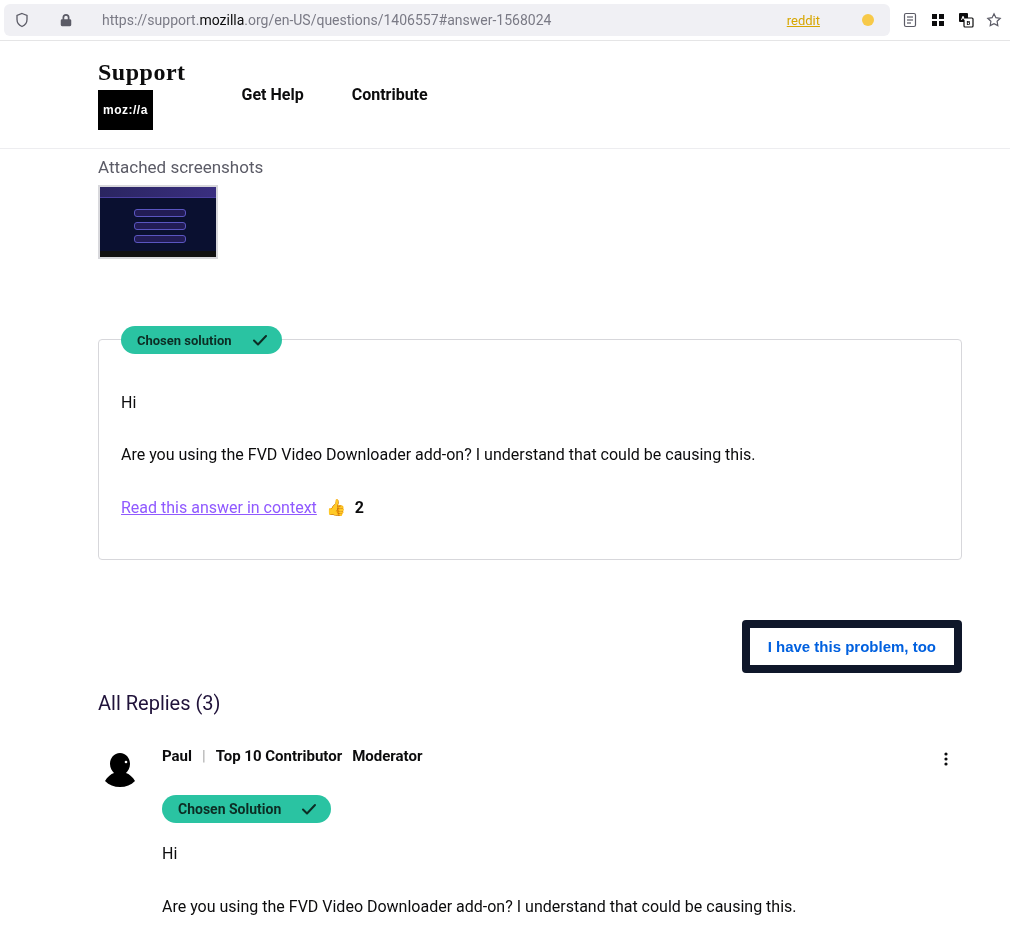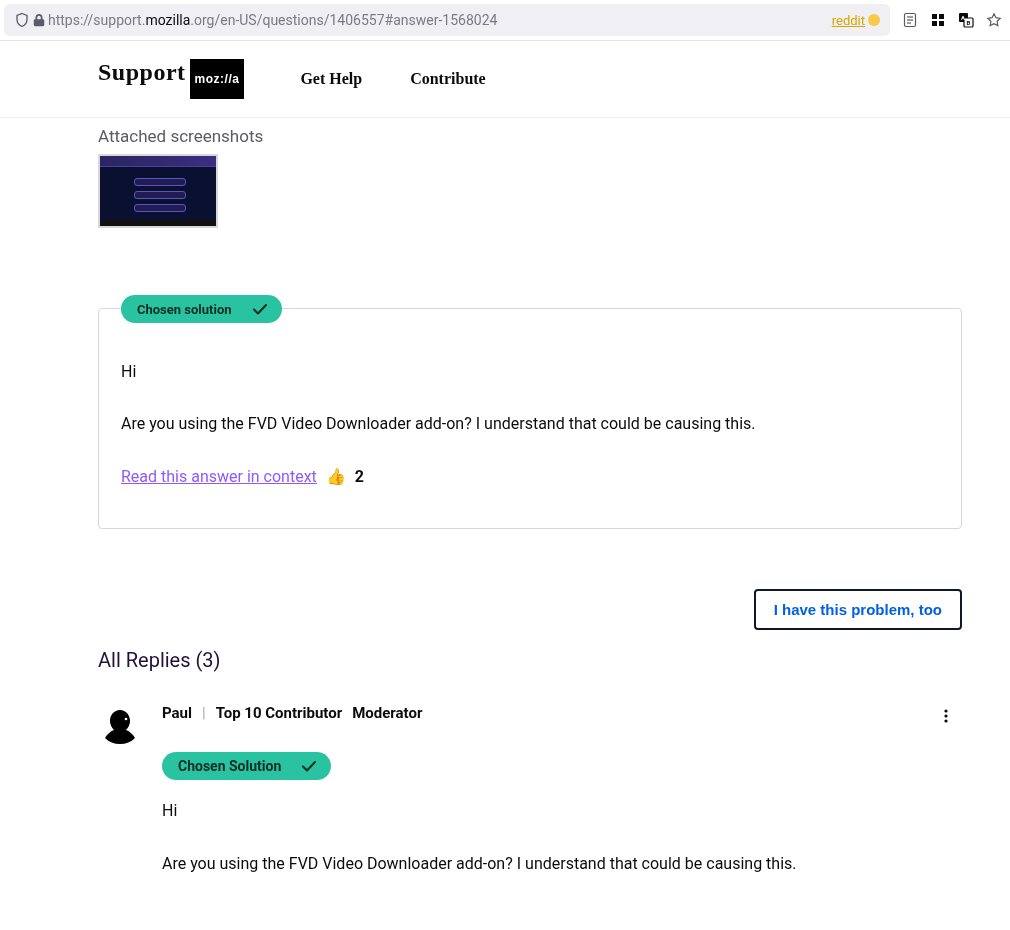--- a/index.html
+++ b/index.html
@@ -9,46 +9,46 @@
     color: #0c0c0d;
     width: 1010px;
   }
   
   .url-bar {
     display: flex; align-items: center; height: 40px;
     padding: 4px 8px 4px 4px; gap: 4px;
     background: #fff;
   }
   .url-pill {
-    flex: 1; display: flex; align-items: center; gap: 1px;
+    flex: 1; display: flex; align-items: center; gap: 28px;
     background: #f0f0f4; border-radius: 6px; height: 32px;
-    padding: 0 10px 0 10px; color: #5b5b66;
+    padding: 0 16px 0 10px; color: #5b5b66;
   }
   .url-text { flex: 1; font-size: 14px; color: #7a7a85; white-space: nowrap; overflow: hidden; }
   .url-text .bold { color: #0c0c0d; }
-  .reddit-label { color: #d7a600; font-size: 13px; margin-right: 2px; text-decoration: underline; }
+  .reddit-label { color: #d7a600; font-size: 13px; margin-right: 14px; text-decoration: underline; }
   .yellow-dot { width: 12px; height: 12px; background: #f7c948; border-radius: 50%; }
   .toolbar-icons { display: flex; align-items: center; gap: 12px; padding-left: 8px; }
   .tb-icon { width: 16px; height: 16px; display:flex; align-items:center; justify-content:center; }
   .divider-h { border-bottom: 1px solid #e5e5e6; }
 
   
   .site-header {
     display: flex; align-items: center; gap: 56px;
     padding: 18px 0 18px 98px;
     border-bottom: 1px solid #ededf0;
   }
-  .brand { display: flex; flex-direction: row; align-items: flex-start; gap: 4px; }
+  .brand { display: flex; flex-direction: column; align-items: flex-start; gap: 4px; }
   .brand-title { font-family: Georgia, serif; font-weight: 700; font-size: 24px; letter-spacing: .5px; }
   .moz-badge {
     background: #000; color: #fff; padding: 13px 5px; font-size: 12px;
     font-family: sans-serif; font-weight: 600; letter-spacing: .5px;
   }
   .nav-links { display: flex; gap: 48px; }
-  .nav-link { font-weight: 700; font-size: 16px; cursor: pointer; font-family: Liberation Serif, serif; }
+  .nav-link { font-weight: 700; font-size: 16px; cursor: pointer; }
 
   
   .content { padding: 8px 48px 30px 98px; }
   .attach-label { color: #5b5b66; font-size: 17px; margin-bottom: 8px; }
   .thumb {
     width: 120px; height: 74px; background:#0a1030; position: relative; overflow: hidden;
     border: 2px solid #d8d8dc;
   }
   .thumb::before, .thumb::after {
     content:""; position:absolute; left:0; right:0; height:10px;
@@ -73,21 +73,21 @@
   .check-icon svg { display:block; }
   .sol-body { font-size: 16px; color: #0c0c0d; line-height: 1.9; }
   .sol-body p { margin-bottom: 6px; }
   .context-link { color: #9059ff; text-decoration: underline; cursor: pointer; font-size: 16px; }
   .thumbs-up { margin: 0 4px 0 6px; }
   .vote-count { font-weight: 700; font-size: 16px; }
 
   
   .actions-row { display: flex; justify-content: flex-end; margin-top: 60px; }
   .problem-btn {
-    border: 2px solid #0f172a; color: #0060df; background: #fff;
+    border: 8px solid #0f172a; color: #0060df; background: #fff;
     font-weight: 700; font-size: 15px; padding: 10px 18px; border-radius: 4px;
     cursor: pointer;
   }
 
   .replies-header { font-weight: 400; font-size: 20px; color: #20123a; margin-top: 18px; }
 
   
   .reply { display: flex; gap: 20px; margin-top: 32px; align-items: flex-start; }
   .avatar { width: 44px; height: 44px; flex: 0 0 44px; }
   .avatar svg { width: 44px; height: 44px; }

